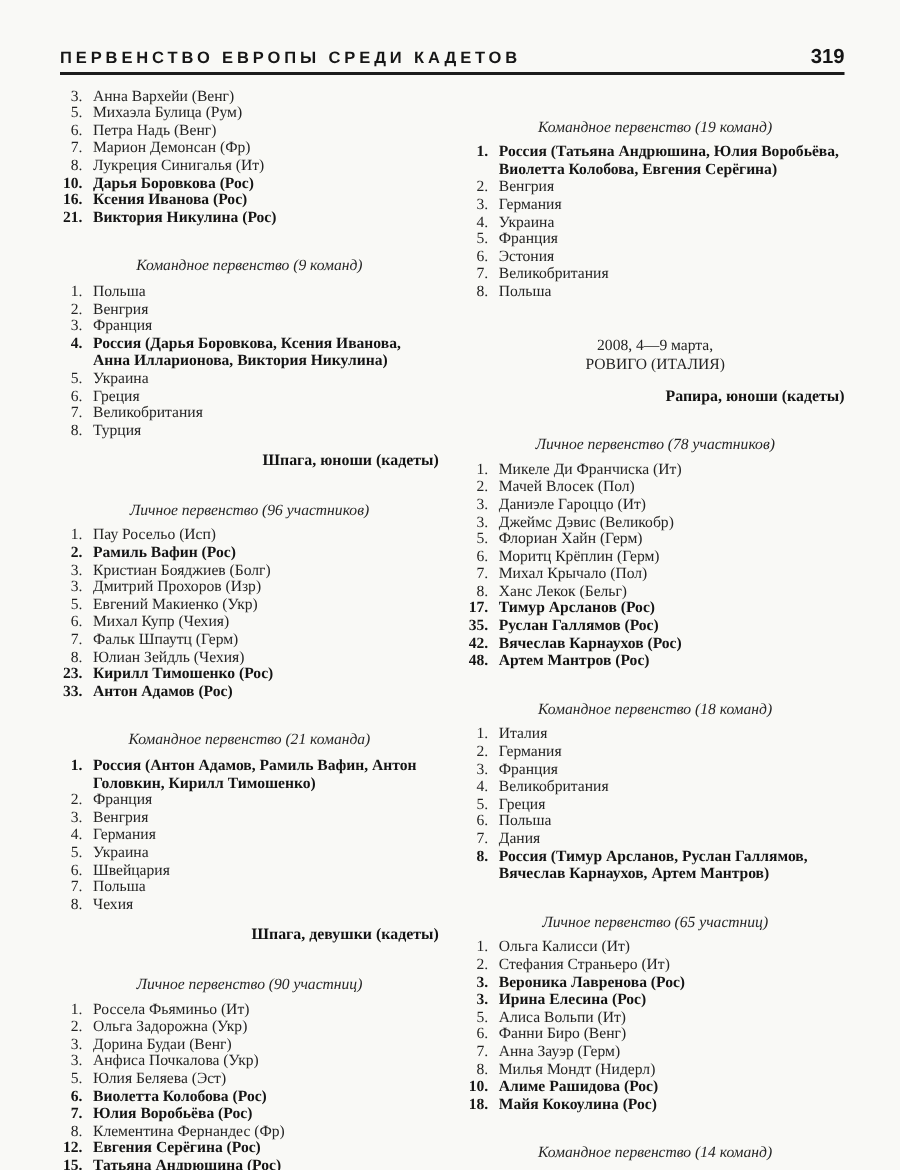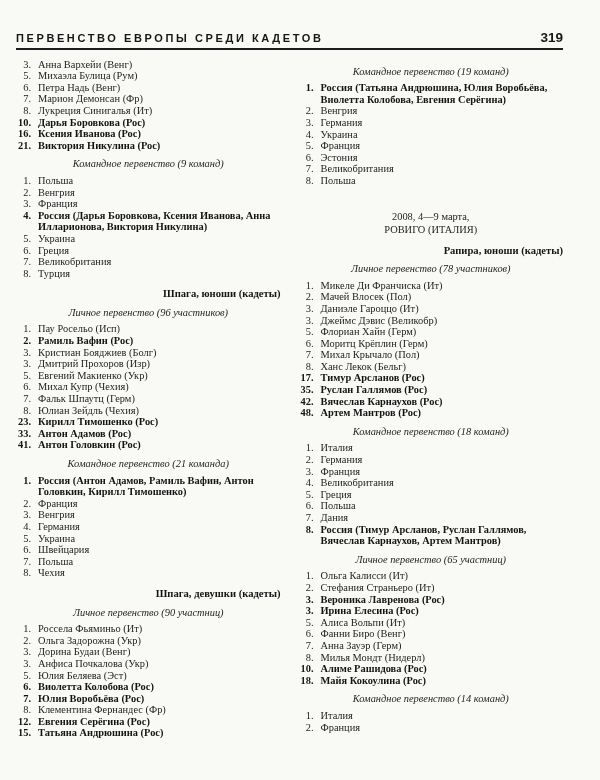--- a/index.html
+++ b/index.html
@@ -6,21 +6,21 @@
   html, body {
     width: 600px; height: 780px;
     background: #f7f7f4;
     font-family: "Liberation Serif", serif;
     color: #1b1b1b;
     -webkit-font-smoothing: antialiased;
   }
   .page {
     position: relative;
     width: 600px; height: 780px;
-    padding: 30px 37px 20px 16px;
+    padding: 30px 37px 20px 40px;
     background: #f9f9f6;
     overflow: hidden;
   }
   .page-header {
     display: flex;
     justify-content: space-between;
     align-items: baseline;
   }
   .running-title {
     font-family: "Liberation Sans", sans-serif;
@@ -62,21 +62,21 @@
     white-space: nowrap;
   }
   .result-item .name { flex: 1 1 auto; }
   .result-item.bold { font-weight: bold; color: #141414; }
 
   .subheading {
     font-style: italic;
     text-align: center;
     font-size: 10.4px;
     line-height: 11.6px;
-    margin: 7px 0 5px;
+    margin: 21px 0 5px;
     color: #242424;
   }
   .event-heading {
     font-weight: bold;
     text-align: right;
     font-size: 10.6px;
     line-height: 11.6px;
     margin: 9px 0 3px;
     color: #141414;
   }
@@ -204,24 +204,20 @@
             <span class="name">Юлиан Зейдль (Чехия)</span>
           </li>
           <li class="result-item bold">
             <span class="rank">23.</span>
             <span class="name">Кирилл Тимошенко (Рос)</span>
           </li>
           <li class="result-item bold">
             <span class="rank">33.</span>
             <span class="name">Антон Адамов (Рос)</span>
           </li>
-          <li class="result-item bold">
-            <span class="rank">41.</span>
-            <span class="name">Антон Головкин (Рос)</span>
-          </li>
         </ol>
         <div class="subheading">Командное первенство (21 команда)</div>
         <ol class="result-list">
           <li class="result-item bold">
             <span class="rank">1.</span>
             <span class="name">Россия (Антон Адамов, Рамиль Вафин, Антон Головкин, Кирилл Тимошенко)</span>
           </li>
           <li class="result-item">
             <span class="rank">2.</span>
             <span class="name">Франция</span>

